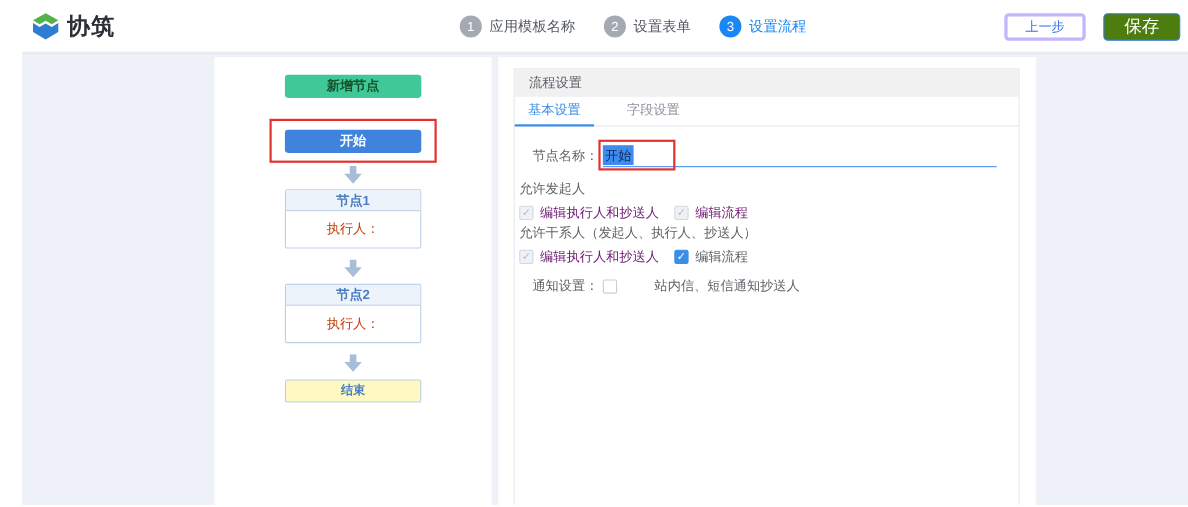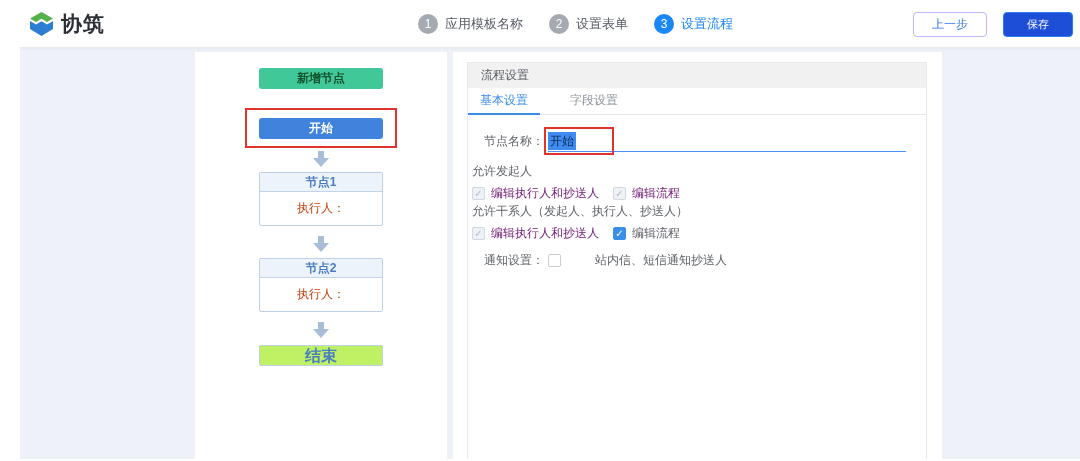--- a/index.html
+++ b/index.html
@@ -12,43 +12,43 @@
   .logo { position:absolute; left:8px; top:0; height:48px; display:flex; align-items:center; gap:5px; }
   .logo-text { font-size:21px; font-weight:bold; color:#2c3036; letter-spacing:1px; }
   .stepper { position:absolute; left:398px; top:0; height:48px; display:flex; align-items:center; gap:26px; }
   .step { display:flex; align-items:center; gap:7px; }
   .step-circle { width:20px; height:20px; border-radius:50%; background:#a5aab2; color:#fff;
     font-size:12px; text-align:center; line-height:20px; }
   .step-label { font-size:13px; color:#565b63; }
   .step.active .step-circle { background:#1b87f5; }
   .step.active .step-label { color:#1b87f5; }
   .header-actions { position:absolute; right:27px; top:0; height:48px; display:flex; align-items:center; gap:16px; }
-  .btn-prev { width:74px; height:25px; background:#fff; border:1px solid #c4b5fd; color:#3173ee;
+  .btn-prev { width:74px; height:25px; background:#fff; border:3px solid #c4b5fd; color:#3173ee;
     font-size:12px; border-radius:4px; cursor:pointer; font-family:inherit; }
-  .btn-save { width:70px; height:25px; background:#1d4ed8; border:1px solid #2f7cf0; color:#fff;
-    font-size:11px; border-radius:4px; cursor:pointer; font-family:inherit; }
+  .btn-save { width:70px; height:25px; background:#4d7c0f; border:1px solid #2f7cf0; color:#fff;
+    font-size:16px; border-radius:4px; cursor:pointer; font-family:inherit; }
 
   
   .left-panel { position:absolute; left:175px; top:52px; width:252px; height:409px; background:#fff; }
   .btn-add { position:absolute; left:64px; top:16px; width:124px; height:21px; background:#41c898;
     border:none; border-radius:3px; color:#14532d; font-size:12px; font-weight:bold; cursor:pointer; font-family:inherit; }
   .btn-start { position:absolute; left:64px; top:66px; width:124px; height:21px; background:#4083dc;
     border:none; border-radius:3px; color:#fff; font-size:12px; font-weight:bold; cursor:pointer; font-family:inherit; }
   .red-rect-start { position:absolute; left:50px; top:56px; width:152px; height:40px;
     border:2px solid #e0332c; pointer-events:none; z-index:4; }
   .flow-arrow { position:absolute; left:117px; width:18px; height:17px; }
   .arrow1 { top:99px; } .arrow2 { top:184px; } .arrow3 { top:270px; }
   .node { position:absolute; left:64px; width:124px; background:#fff; border:1px solid #bdd0e6; border-radius:2px; cursor:pointer; }
   .node1 { top:120px; } .node2 { top:206px; }
   .node-title { height:19px; line-height:19px; text-align:center; background:#edf3fb;
     border-bottom:1px solid #c3d4e8; color:#4a7cc0; font-size:12px; font-weight:bold; }
   .node-body { height:33px; line-height:33px; text-align:center; color:#c2410c; font-size:12px; }
   .end-node { position:absolute; left:64px; top:293px; width:124px; height:21px; line-height:19px;
-    text-align:center; border:1px solid #bdd0e6; border-radius:2px; color:#4a7cc0; font-size:16px;
-    font-weight:bold; background:#bef264; cursor:pointer; }
+    text-align:center; border:1px solid #bdd0e6; border-radius:2px; color:#4a7cc0; font-size:11px;
+    font-weight:bold; background:#fef9c3; cursor:pointer; }
 
   
   .right-panel { position:absolute; left:433px; top:52px; width:489px; height:409px; background:#fff; }
   .inner-box { position:absolute; left:14px; top:10px; width:460px; bottom:-2px;
     border:1px solid #e7e9ee; background:#fff; }
   .box-header { height:25px; line-height:25px; background:#f1f1f2; padding-left:13px;
     font-size:12px; color:#595d63; }
   .tabs { height:27px; border-bottom:1px solid #e4e7ed; display:flex; }
   .tab { height:27px; line-height:25px; padding:0 12px; font-size:12px; color:#8d929c; cursor:pointer; }
   .tab.active { color:#3a8ce8; border-bottom:2px solid #3a8ce8; }

